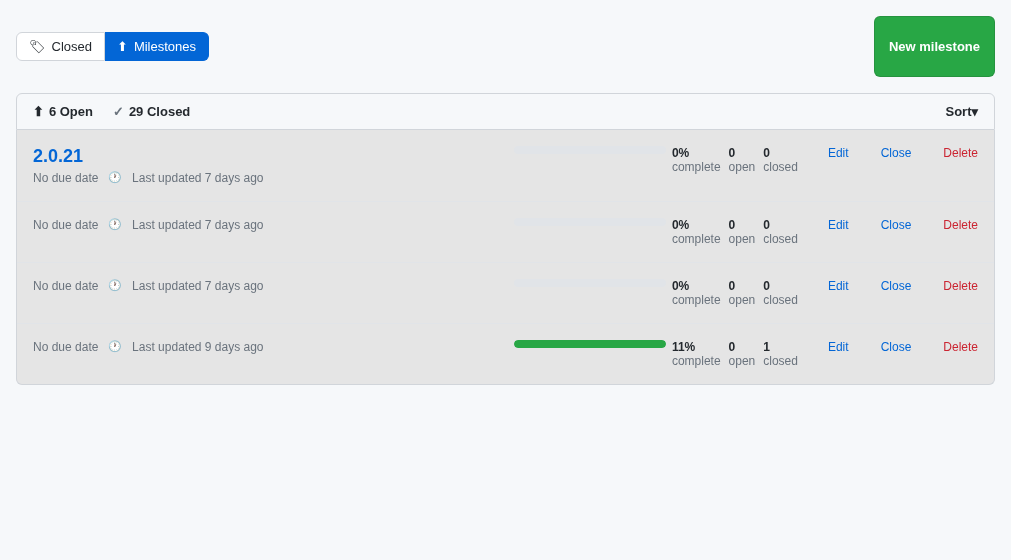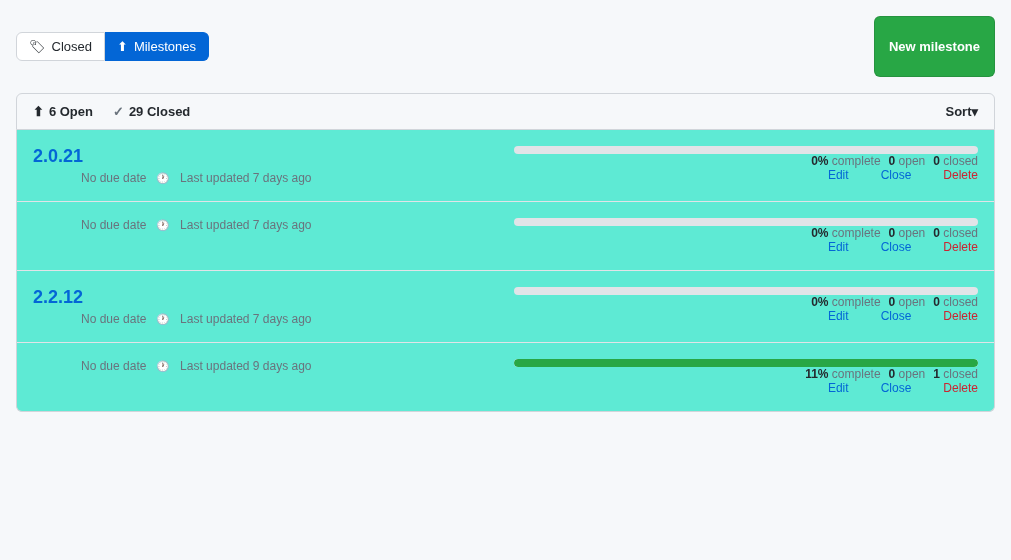--- a/index.html
+++ b/index.html
@@ -98,21 +98,21 @@
       font-weight: 600;
       color: #24292e;
       cursor: pointer;
       background: none;
       border: none;
     }
     .milestones-list {
       border: 1px solid #d1d5da;
       border-top: none;
       border-radius: 0 0 6px 6px;
-      background: #5eead4;
+      background: #e5e5e5;
     }
     .milestone-row {
       display: flex;
       padding: 16px 16px;
       border-bottom: 1px solid #e1e4e8;
       align-items: flex-start;
       gap: 16px;
     }
     .milestone-row:last-child {
       border-bottom: none;
@@ -123,32 +123,31 @@
     .milestone-title {
       font-size: 18px;
       font-weight: 600;
       color: #0366d6;
       margin-bottom: 4px;
     }
     .milestone-meta {
       font-size: 12px;
       color: #6a737d;
       display: flex;
-      align-items: center;
+      align-items: flex-start;
       gap: 10px;
-      margin-left: 48px;
     }
     .milestone-meta .clock-icon {
       font-size: 11px;
     }
     .milestone-right {
       flex: 1;
       display: flex;
-      flex-direction: column;
-      align-items: flex-end;
+      flex-direction: row;
+      gap: 6px;
     }
     .progress-bar-bg {
       width: 100%;
       height: 8px;
       background: #e1e4e8;
       border-radius: 4px;
       overflow: hidden;
     }
     .progress-bar-fill {
       height: 100%;
@@ -266,21 +265,20 @@
         </div>
         <div class="milestone-actions">
           <a class="action-link">Edit</a>
           <a class="action-link">Close</a>
           <a class="action-link delete">Delete</a>
         </div>
       </div>
     </div>
       <div class="milestone-row">
       <div class="milestone-left">
-        <div class="milestone-title">2.2.12</div>
         <div class="milestone-meta">
           <span>No due date</span>
           <span class="clock-icon">🕐</span>
           <span>Last updated 7 days ago</span>
         </div>
       </div>
       <div class="milestone-right">
         <div class="progress-bar-bg">
           <div class="progress-bar-fill" style="width: 0%"></div>
         </div>

